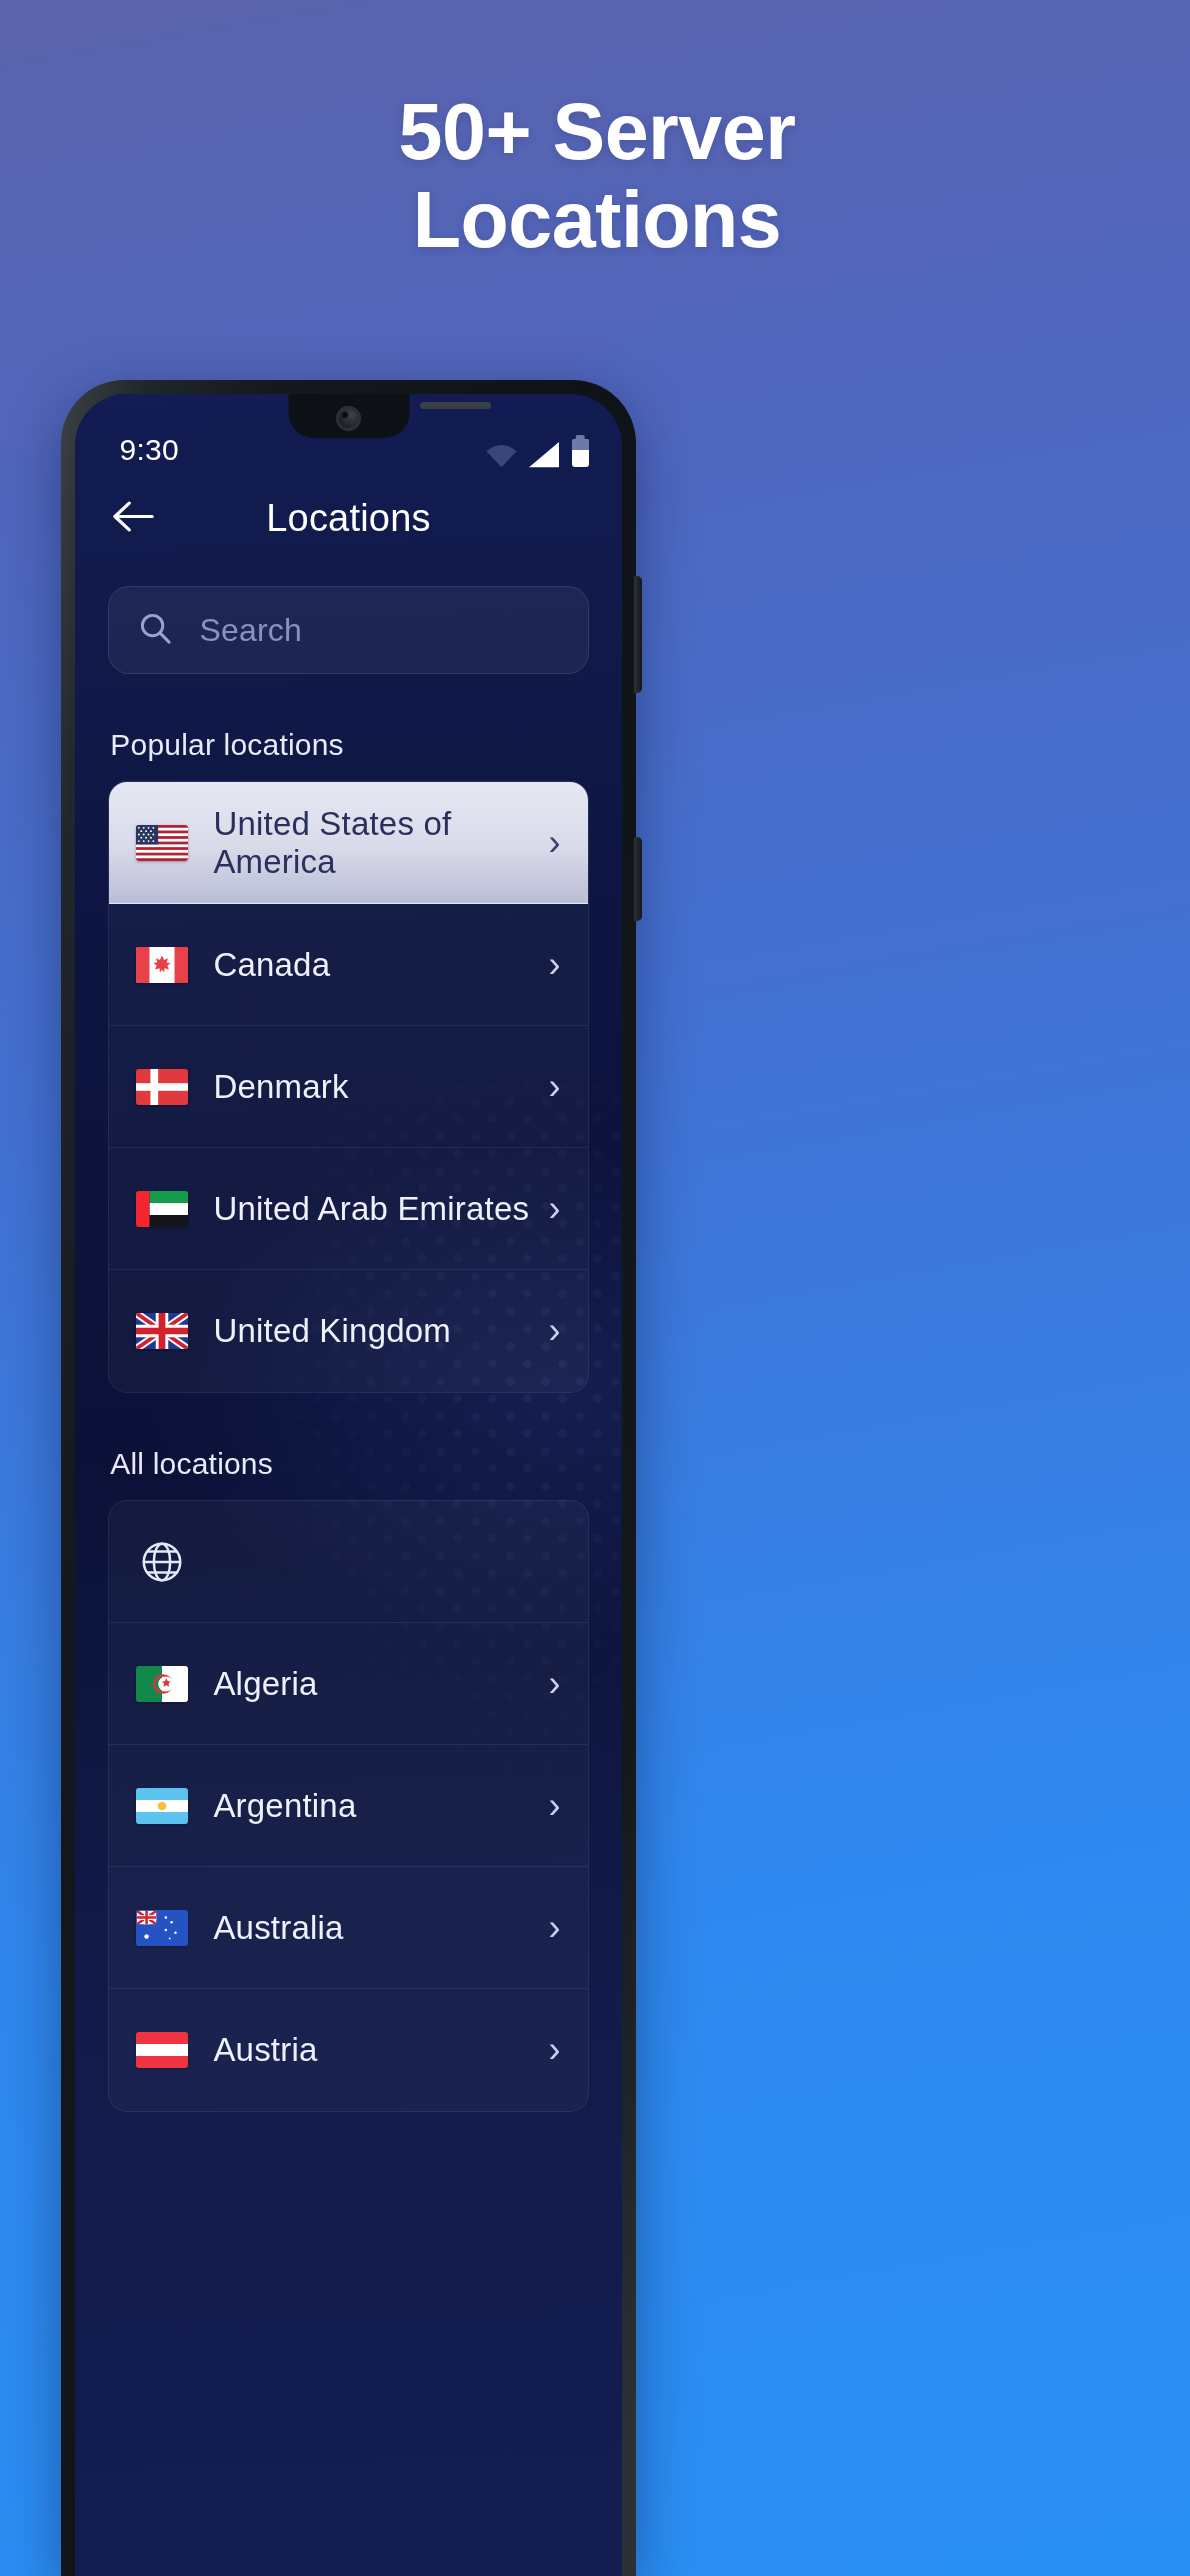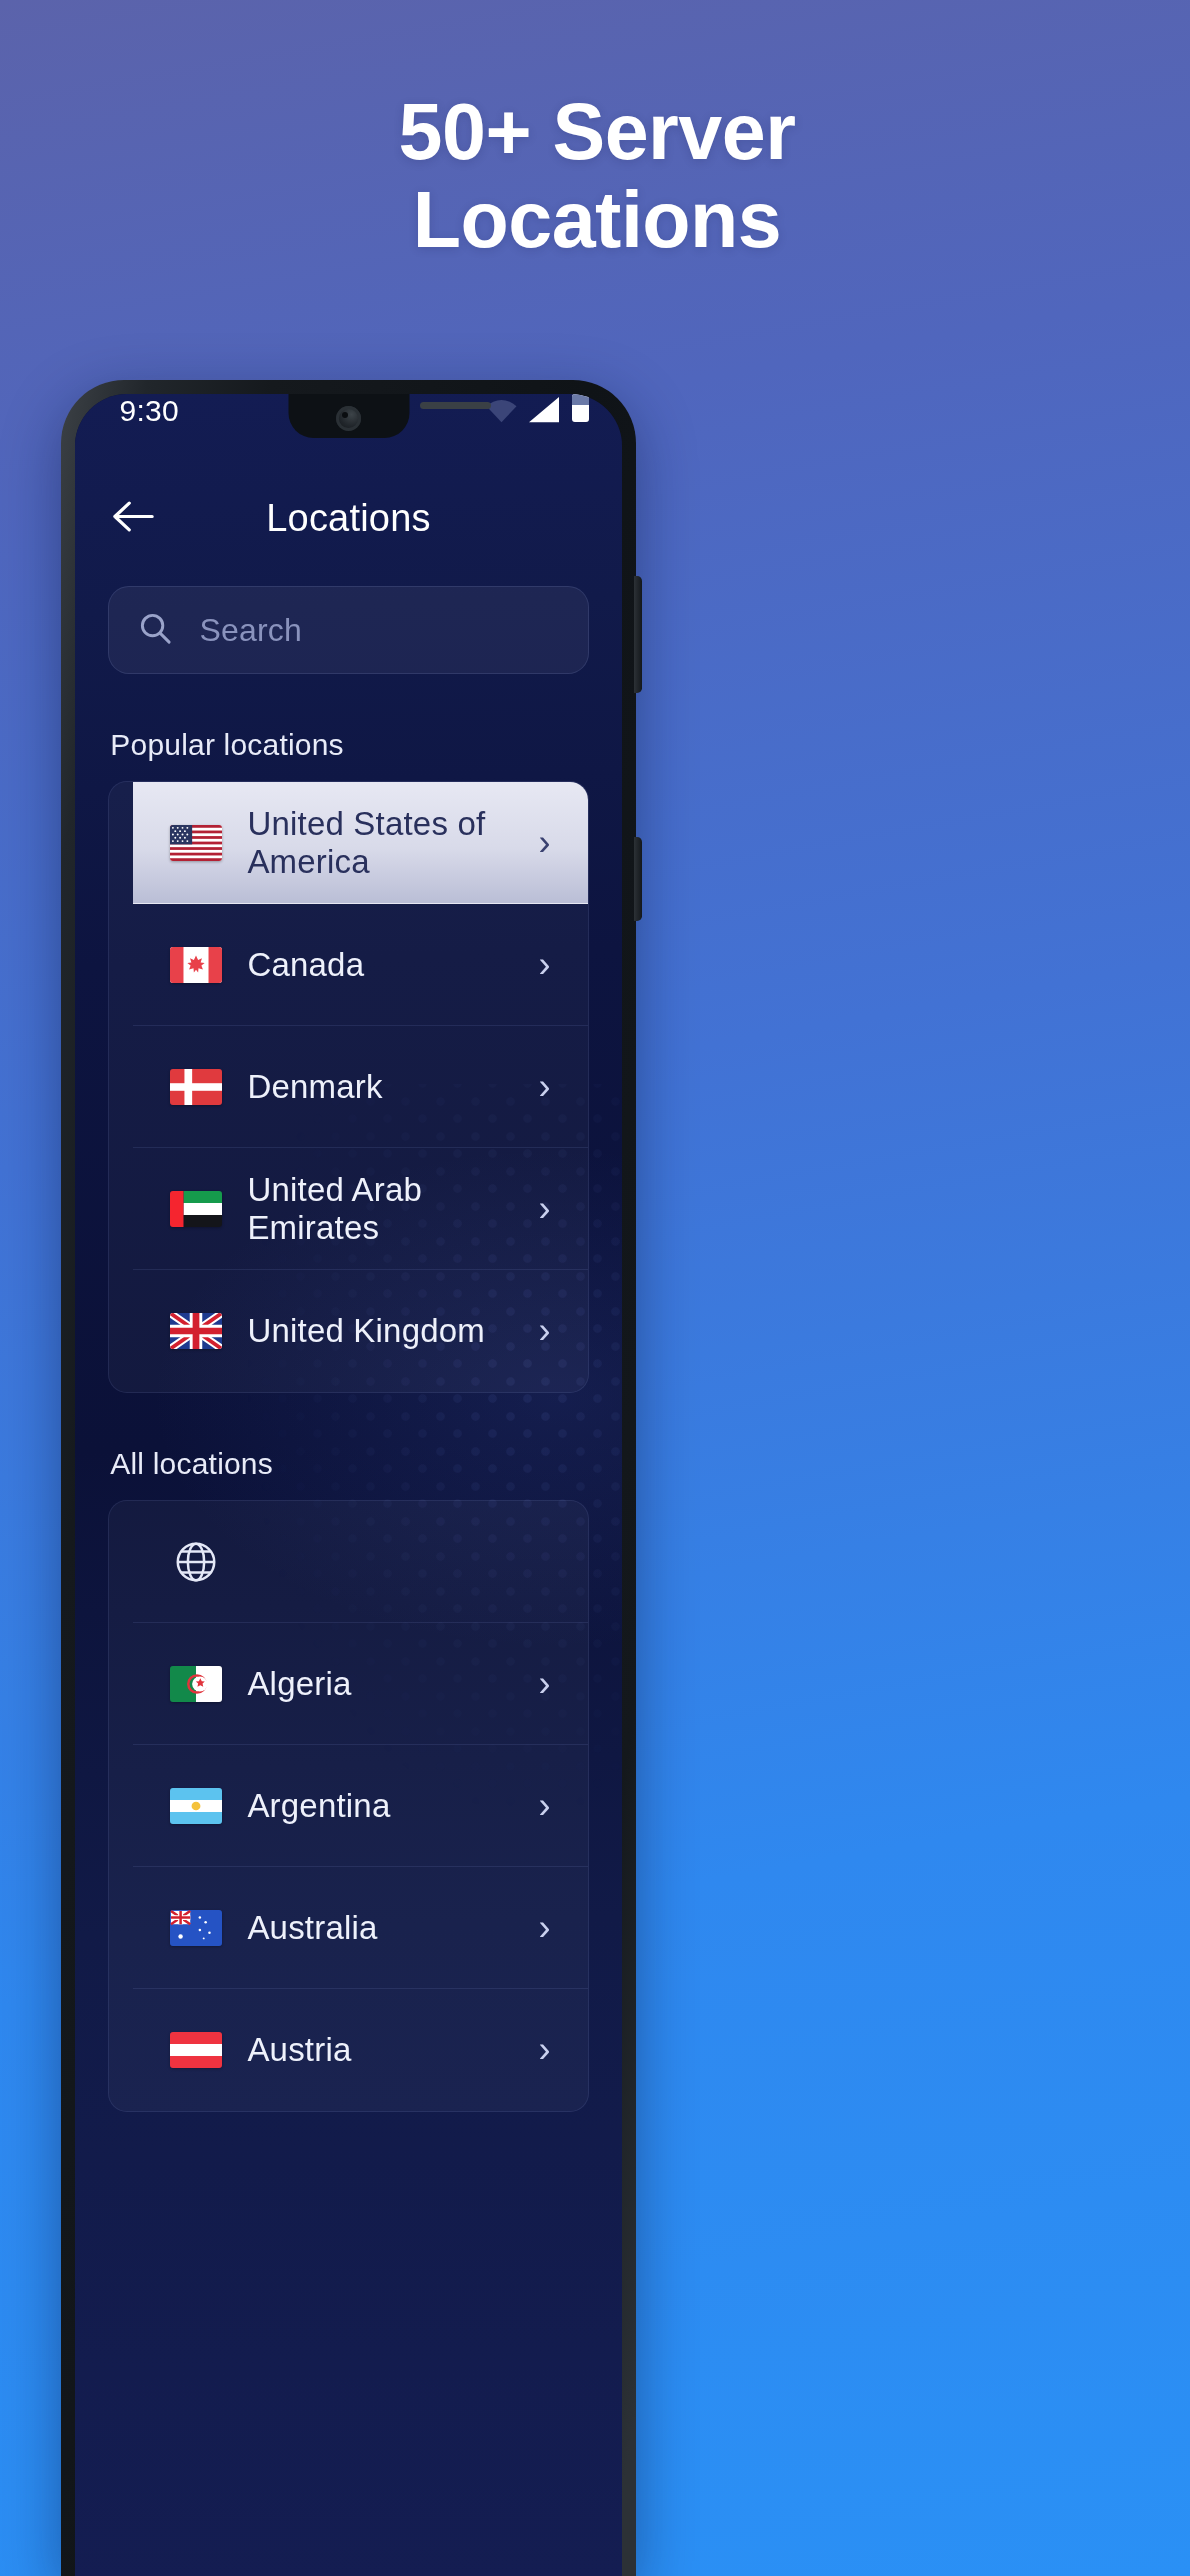--- a/index.html
+++ b/index.html
@@ -116,21 +116,21 @@
     -webkit-mask-image:radial-gradient(ellipse at 70% 40%, #000 0%, transparent 72%);
     mask-image:radial-gradient(ellipse at 70% 40%, #000 0%, transparent 72%);
     pointer-events:none;
   }
 
   
   .statusbar {
     position:relative; z-index:20;
     height:73px;
     display:flex;
-    align-items:flex-start;
+    align-items:flex-end;
     justify-content:space-between;
     padding:0 33px 0 44px;
     color:#fff;
     flex:0 0 auto;
   }
   .st-time { font-size:30px; font-weight:500; letter-spacing:0.3px; }
   .st-icons { display:flex; align-items:flex-end; gap:12.5px; }
   .ic-wifi { width:31px; height:22px; position:relative; }
   .ic-wifi svg { display:block; }
   .ic-signal { width:30px; height:25px; position:relative; }
@@ -205,24 +205,23 @@
   .card {
     border-radius:19px;
     overflow:hidden;
     background:rgba(255,255,255,.035);
     border:1px solid rgba(170,188,255,.10);
   }
   .row {
     height:122px;
     display:flex;
     align-items:center;
-    padding:0 37px;
+    padding:0 27px;
     border-bottom:1px solid rgba(160,180,255,.11);
     position:relative;
-    margin-left:24px;
   }
   .row:last-child { border-bottom:none; }
   .row-label {
     flex:1 1 auto;
     color:#eef1fb;
     font-size:33px;
     letter-spacing:0.2px;
     margin-left:25px;
   }
   .row.selected {

